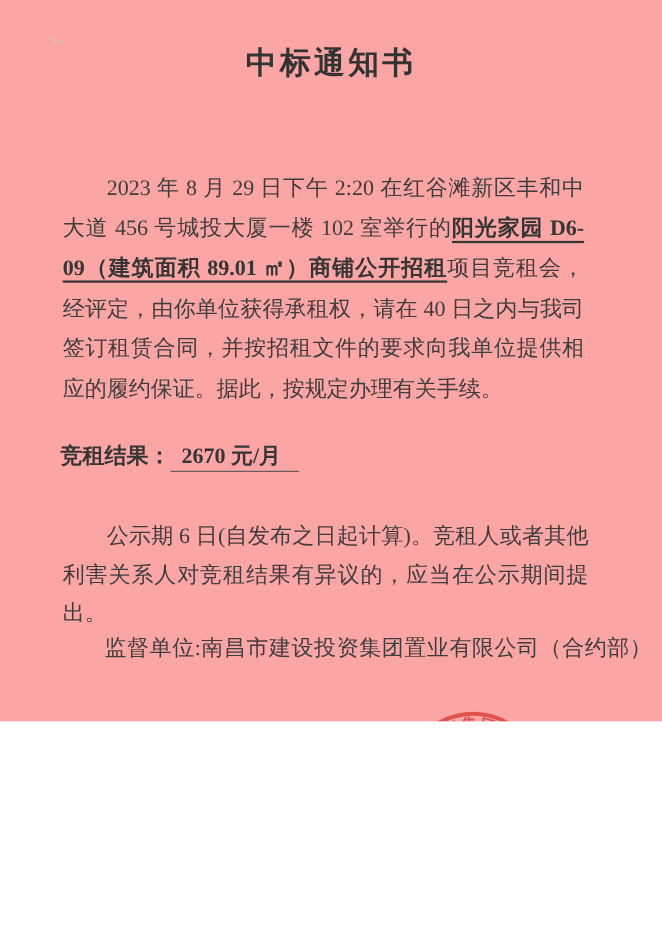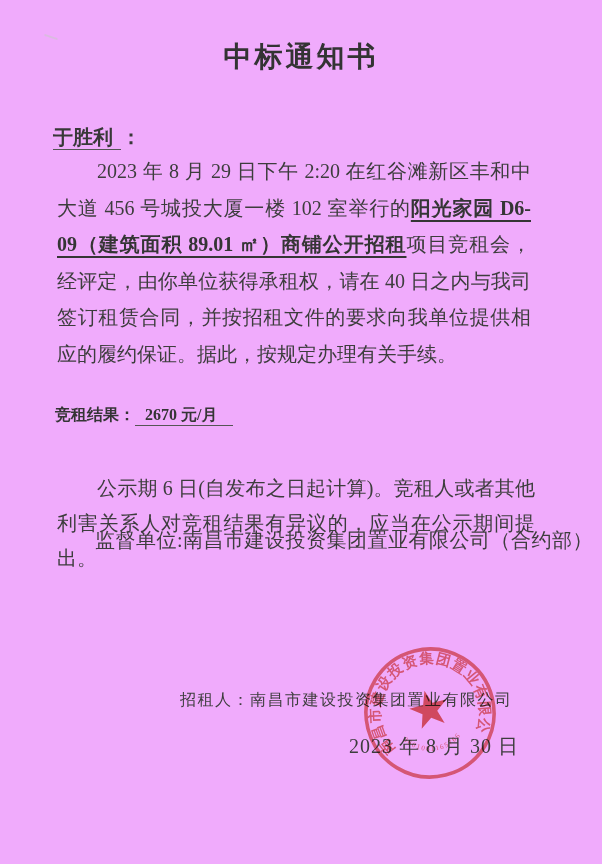--- a/index.html
+++ b/index.html
@@ -1,19 +1,19 @@
 <!DOCTYPE html>
 <html><head>
 <meta charset="utf-8">
 <style>
   html,body{margin:0;padding:0;background:#ffffff;}
   .page{
     position:relative;
-    width:602px;height:864px;
-    background:#f0abfc;
+    width:602px;height:656px;
+    background:#fca5a5;
     overflow:hidden;
     font-family:"Liberation Serif","DejaVu Serif",serif;
     color:#3d3d3d;
   }
   .scan-artifact{
     position:absolute;left:44px;top:36px;width:14px;height:2px;
     background:#c9c9c9;opacity:.55;transform:rotate(18deg);border-radius:2px;
   }
   .title{
     position:absolute;top:38px;left:0;width:100%;
@@ -34,33 +34,33 @@
   }
   .seg-bold-underline{
     font-weight:bold;
     text-decoration:underline;
     text-decoration-thickness:1.5px;
     text-underline-offset:5px;
     color:#353535;
   }
   .result-line{
     position:absolute;top:402px;left:55px;
-    font-size:16px;font-weight:bold;color:#353535;line-height:26px;
+    font-size:20px;font-weight:bold;color:#353535;line-height:26px;
   }
   .result-line .value{
     border-bottom:1.5px solid #555;
     padding:0 16px 2px 10px;
   }
   .para2{
     position:absolute;top:471px;left:57px;width:478px;
     font-size:20px;line-height:35px;text-align:justify;text-indent:2em;
     color:#3d3d3d;
   }
   .supervisor-line{
-    position:absolute;top:527px;left:95px;
+    position:absolute;top:576px;left:95px;
     font-size:20px;line-height:26px;color:#3d3d3d;letter-spacing:.5px;
   }
   .phone-line{
     position:absolute;top:585px;left:95px;
     font-size:20px;line-height:26px;color:#3d3d3d;letter-spacing:1px;
   }
   .lessor-line{
     position:absolute;top:687px;left:180px;
     font-size:16px;line-height:26px;color:#3d3d3d;letter-spacing:1.5px;
   }
@@ -83,21 +83,20 @@
 </style>
 </head>
 <body>
 
 <div class="page">
 
   <div class="scan-artifact"></div>
 
   <div class="title">中标通知书</div>
 
-  <div class="salutation"><span class="name">于胜利</span><span>：</span></div>
 
   <div class="para1"><span>2023 年 8 月 29 日下午 2:20 在红谷滩新区丰和中大道 456 号城投大厦一楼 102 室举行的</span><span class="seg-bold-underline">阳光家园 D6-09（建筑面积 89.01 ㎡）商铺公开招租</span><span>项目竞租会，经评定，由你单位获得承租权，请在 40 日之内与我司签订租赁合同，并按招租文件的要求向我单位提供相应的履约保证。据此，按规定办理有关手续。</span></div>
 
   <div class="result-line"><span>竞租结果：</span><span class="value">2670 元/月</span></div>
 
   <div class="para2">公示期 6 日(自发布之日起计算)。竞租人或者其他利害关系人对竞租结果有异议的，应当在公示期间提出。</div>
 
   <div class="supervisor-line">监督单位:南昌市建设投资集团置业有限公司（合约部）</div>
 
 

